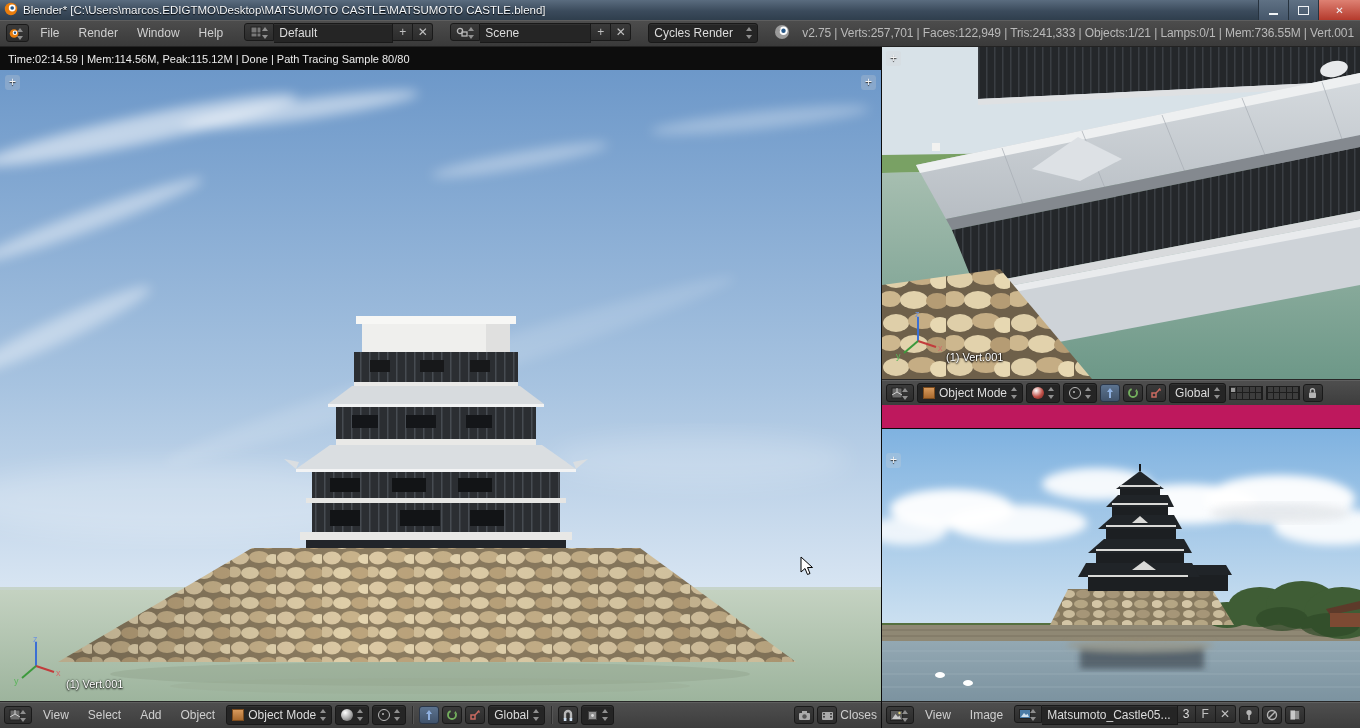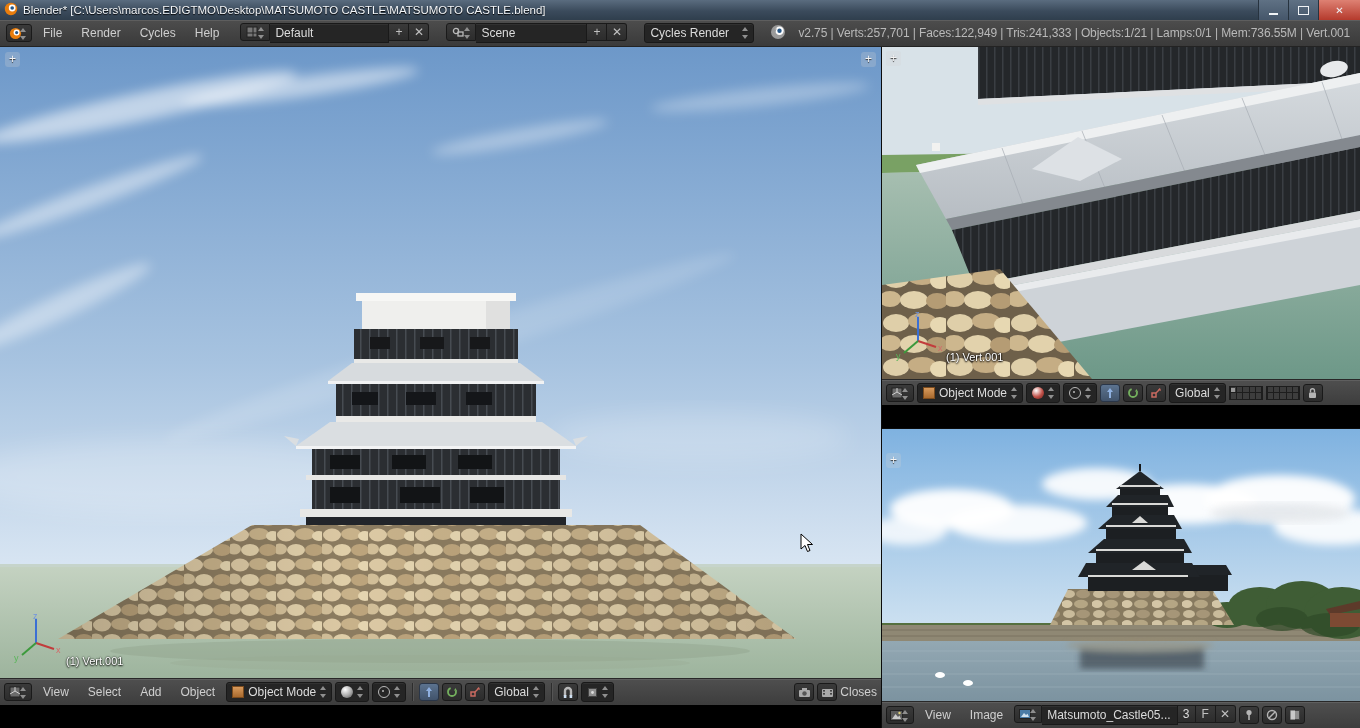--- a/index.html
+++ b/index.html
@@ -1,16 +1,16 @@
 <!DOCTYPE html>
 <html><head>
 <meta charset="utf-8">
 <style>
   html,body{margin:0;padding:0;background:#1a1a1a;}
-  .app{position:relative;width:1360px;height:728px;overflow:hidden;background:#000000;
+  .app{position:relative;width:1360px;height:728px;overflow:hidden;background:#be185d;
        font-family:"Liberation Sans","DejaVu Sans",sans-serif;font-size:12px;color:#ccc;
        -webkit-user-select:none;user-select:none;}
   
   .titlebar{position:absolute;left:0;top:0;width:100%;height:20px;
     background:linear-gradient(#5a6c7f,#3b4b5c 55%,#2f3e4d);display:flex;align-items:center;
     color:#f2f5f8;font-size:11.5px;box-sizing:border-box;padding-left:4px;gap:5px;}
   .win-title{white-space:nowrap;overflow:hidden;text-overflow:ellipsis;max-width:1180px;text-shadow:0 1px 1px #000;}
   .win-btns{margin-left:auto;display:flex;height:20px;}
   .win-btn{width:29px;height:20px;display:flex;align-items:center;justify-content:center;
     background:linear-gradient(#5f7184,#45566a);border-left:1px solid #27333f;color:#eef2f6;font-size:10px;}
@@ -98,21 +98,21 @@
     <div class="icon-btn" style="width:26px;position:relative;padding-right:9px;">
       <svg width="13" height="13" viewBox="0 0 14 14">
           <circle cx="7" cy="7" r="6" fill="#e87d0d"></circle>
           <circle cx="8.2" cy="6" r="3.2" fill="#fff"></circle>
           <circle cx="8.2" cy="6" r="1.7" fill="#265787"></circle>
         </svg>
       <span class="arrows"></span>
     </div>
     <span class="menu-item">File</span>
     <span class="menu-item">Render</span>
-    <span class="menu-item">Cycles</span>
+    <span class="menu-item">Window</span>
     <span class="menu-item">Help</span>
 
     <div style="display:inline-flex;margin-left:10px;">
       <div class="icon-btn seg-l" style="position:relative;width:30px;padding-right:9px;">
         <svg width="12" height="12" viewBox="0 0 12 12">
             <rect x="1" y="1" width="10" height="10" fill="#777" stroke="#222"></rect>
             <line x1="7" y1="1" x2="7" y2="11" stroke="#222"></line>
             <line x1="1" y1="7" x2="11" y2="7" stroke="#222"></line>
           </svg>
         <span class="arrows"></span>
@@ -158,20 +158,23 @@
           <circle cx="10.5" cy="6.8" r="4.2" fill="#fff"></circle>
           <circle cx="10.5" cy="6.8" r="2.2" fill="#265787"></circle>
           <path d="M2,9 L8,4 L6,9 Z" fill="#9a9a9a"></path>
         </svg>
     </span>
 
     <span class="stats">v2.75 | Verts:257,701 | Faces:122,949 | Tris:241,333 | Objects:1/21 | Lamps:0/1 | Mem:736.55M | Vert.001</span>
   </div>
 
   <div class="area" style="left:0;top:47px;width:881px;height:681px;">
+    <div class="render-status">
+      <span>Time:02:14.59 | Mem:114.56M, Peak:115.12M | Done | Path Tracing Sample 80/80</span>
+    </div>
     <div class="vp-canvas" style="height:631px;">
       <svg class="scene" viewBox="0 0 881 631" preserveAspectRatio="none">
         <defs>
           <linearGradient id="m-sky" x1="0" y1="0" x2="0" y2="1">
             <stop offset="0" stop-color="#6d98c9"></stop>
               <stop offset="0.5" stop-color="#a7c3e0"></stop>
             <stop offset="0.85" stop-color="#dce8f4"></stop>
               <stop offset="1" stop-color="#e9f0f7"></stop>
           </linearGradient>
           <linearGradient id="m-water" x1="0" y1="0" x2="0" y2="1">

